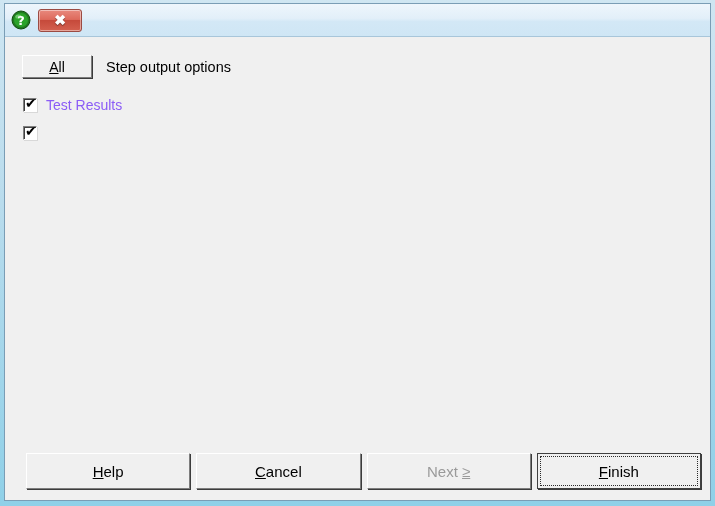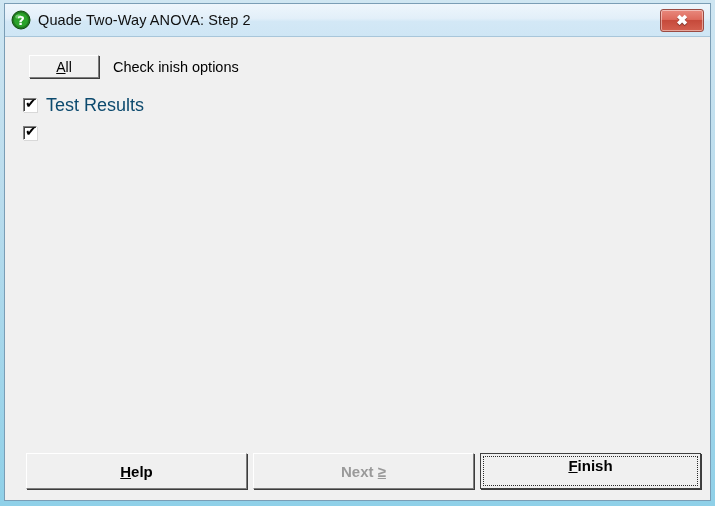--- a/index.html
+++ b/index.html
@@ -121,29 +121,29 @@
   }
   .btn3d.default {
     border: 1px solid #404040;
     box-shadow: 1px 1px 0 0 #3c3c3c;
   }
   .btn-inner-focus {
     width: calc(100% - 6px);
     height: calc(100% - 6px);
     border: 1px dotted #2b2b2b;
     display: flex;
-    align-items: flex-start;
+    align-items: center;
     justify-content: center;
   }
   .acc { text-decoration: underline; }
 
   
   .options-row {
     position: absolute;
-    left: 24px;
+    left: 17px;
     top: 17px;
     display: flex;
     align-items: center;
   }
   .opt-btn {
     width: 70px;
     height: 23px;
   }
   .opt-btn + .opt-btn { margin-left: 4px; }
   .options-label {
@@ -184,37 +184,36 @@
     left: 1px;
     top: -3px;
     font-size: 14px;
     line-height: 14px;
     color: #000000;
     font-family: "DejaVu Sans", sans-serif;
     font-weight: bold;
   }
   .check-label {
     margin-left: 9px;
-    font-size: 18px;
-    color: #0c4a6e;
+    font-size: 14px;
+    color: #8b5cf6;
     white-space: nowrap;
   }
 
   
   .footer {
     position: absolute;
     left: 12px;
     right: 0;
     bottom: 10px;
     height: 38px;
     display: flex;
     align-items: center;
     padding: 0 9px;
     gap: 6px;
-    font-weight: bold;
   }
   .footer .btn3d {
     flex: 1 1 0;
     height: 36px;
     font-size: 15px;
   }
 </style>
 </head>
 <body>
 
@@ -223,33 +222,32 @@
 
     <div class="titlebar">
       <span class="title-icon">
         <svg width="20" height="20" viewBox="0 0 20 20" aria-hidden="true">
           <circle cx="10" cy="10" r="9" fill="#1f7a1f" stroke="#0d4d0d" stroke-width="1"></circle>
           <circle cx="10" cy="10" r="7" fill="#2aa32a"></circle>
           <ellipse cx="7.4" cy="6.6" rx="3.1" ry="2.2" fill="#7fd47f" opacity="0.75"></ellipse>
           <text x="10" y="15" font-family="DejaVu Sans, sans-serif" font-size="13" font-weight="bold" fill="#ffffff" text-anchor="middle">?</text>
         </svg>
       </span>
-      <span class="title-text">Quade Two-Way ANOVA: Step 2</span>
       <span class="close-button">
         <span class="close-glyph">✖</span>
       </span>
     </div>
 
     <div class="client">
 
       <div class="options-row">
         <div class="btn3d opt-btn">
           <span><span class="acc">A</span>ll</span>
         </div>
-        <span class="options-label">Check inish options</span>
+        <span class="options-label">Step output options</span>
       </div>
 
       <div class="check-list">
         <label class="check-row">
           <span class="checkbox">
             <span class="tick">✔</span>
           </span>
           <span class="check-label">Test Results</span>
         </label>
         <label class="check-row">
@@ -258,20 +256,23 @@
           </span>
         </label>
       </div>
 
       <div class="footer">
 
         <div class="btn3d">
           <span><span class="acc">H</span><span>elp</span></span>
         </div>
 
+        <div class="btn3d">
+          <span><span class="acc">C</span><span>ancel</span></span>
+        </div>
 
 
         <div class="btn3d disabled">
           <span><span>Next </span><span class="acc">≥</span></span>
         </div>
 
         <div class="btn3d default">
           <span class="btn-inner-focus">
             <span><span class="acc">F</span><span>inish</span></span>
           </span>

